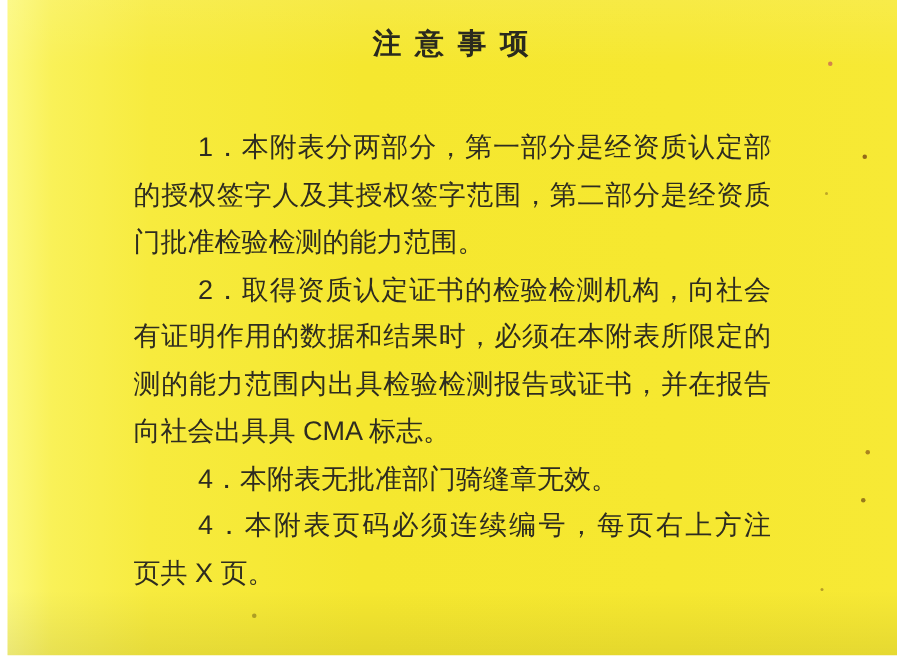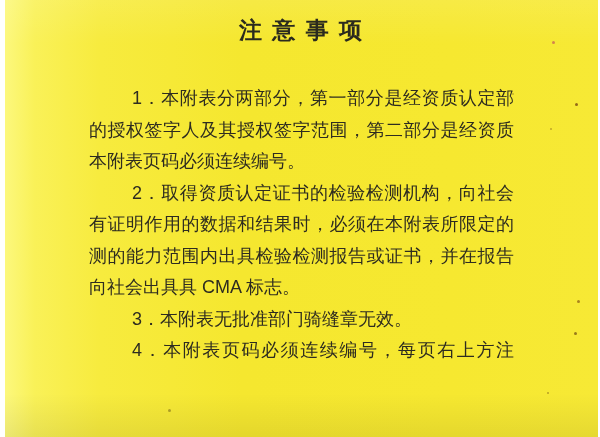--- a/index.html
+++ b/index.html
@@ -30,21 +30,21 @@
     top: 0;
     bottom: 0;
     left: 0;
     right: 0;
     padding: 0 84px;
   }
   .title {
     margin-top: 17px;
     line-height: 26px;
     text-align: center;
-    font-size: 23px;
+    font-size: 19px;
     font-weight: bold;
     letter-spacing: 2px;
     color: #2a2a1e;
   }
   .paras {
     margin-top: 40px;
     font-size: 18px;
     color: #2e2c20;
   }
   .para { margin: 0; }
@@ -71,33 +71,34 @@
 </head>
 <body>
 
 <div class="paper">
   <div class="content">
     <div class="title">注 意 事 项</div>
     <div class="paras">
         <div class="para">
           <div class="line first fill">1．本附表分两部分，第一部分是经资质认定部门批准</div>
           <div class="line fill">的授权签字人及其授权签字范围，第二部分是经资质认定部</div>
-          <div class="line">本附表页码必须连续编号。</div>
+          <div class="line">门批准检验检测的能力范围。</div>
         </div>
         <div class="para">
           <div class="line first fill">2．取得资质认定证书的检验检测机构，向社会出具具</div>
           <div class="line fill">有证明作用的数据和结果时，必须在本附表所限定的检验检</div>
           <div class="line fill">测的能力范围内出具检验检测报告或证书，并在报告或者书</div>
           <div class="line">向社会出具具 CMA 标志。</div>
         </div>
         <div class="para">
-          <div class="line first">3．本附表无批准部门骑缝章无效。</div>
+          <div class="line first">4．本附表无批准部门骑缝章无效。</div>
         </div>
         <div class="para">
           <div class="line first fill">4．本附表页码必须连续编号，每页右上方注明：第 X</div>
+          <div class="line">页共 X 页。</div>
         </div>
       </div>
   </div>
 </div>
 
 <i class="speck" style="left:552px;top:41px;width:3px;height:3px;background:#c96a52;opacity:.8"></i>
 <i class="speck" style="left:575px;top:103px;width:3px;height:3px;background:#7a4a12;opacity:.8"></i>
 <i class="speck" style="left:550px;top:128px;width:2px;height:2px;background:#9a7a20;opacity:.6"></i>
 <i class="speck" style="left:512px;top:93px;width:2px;height:2px;background:#97781e;opacity:.5"></i>
 <i class="speck" style="left:577px;top:300px;width:3px;height:3px;background:#8a5a16;opacity:.7"></i>

